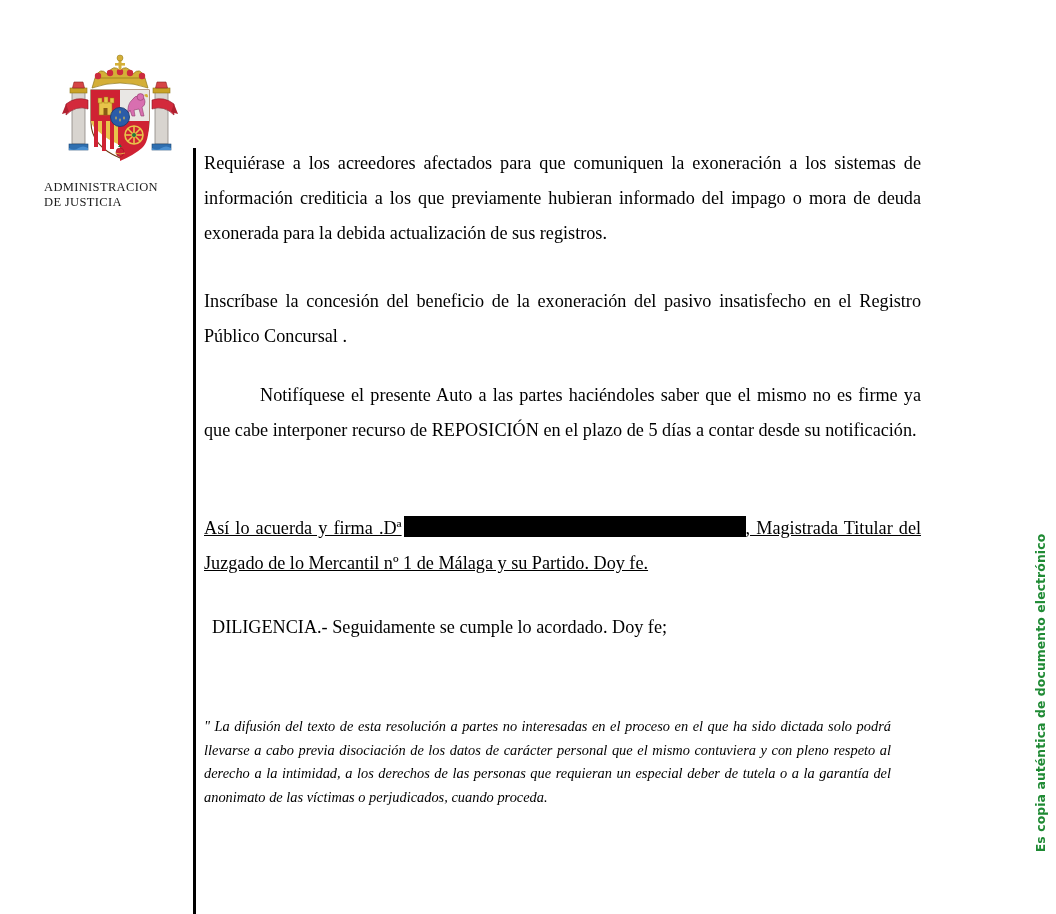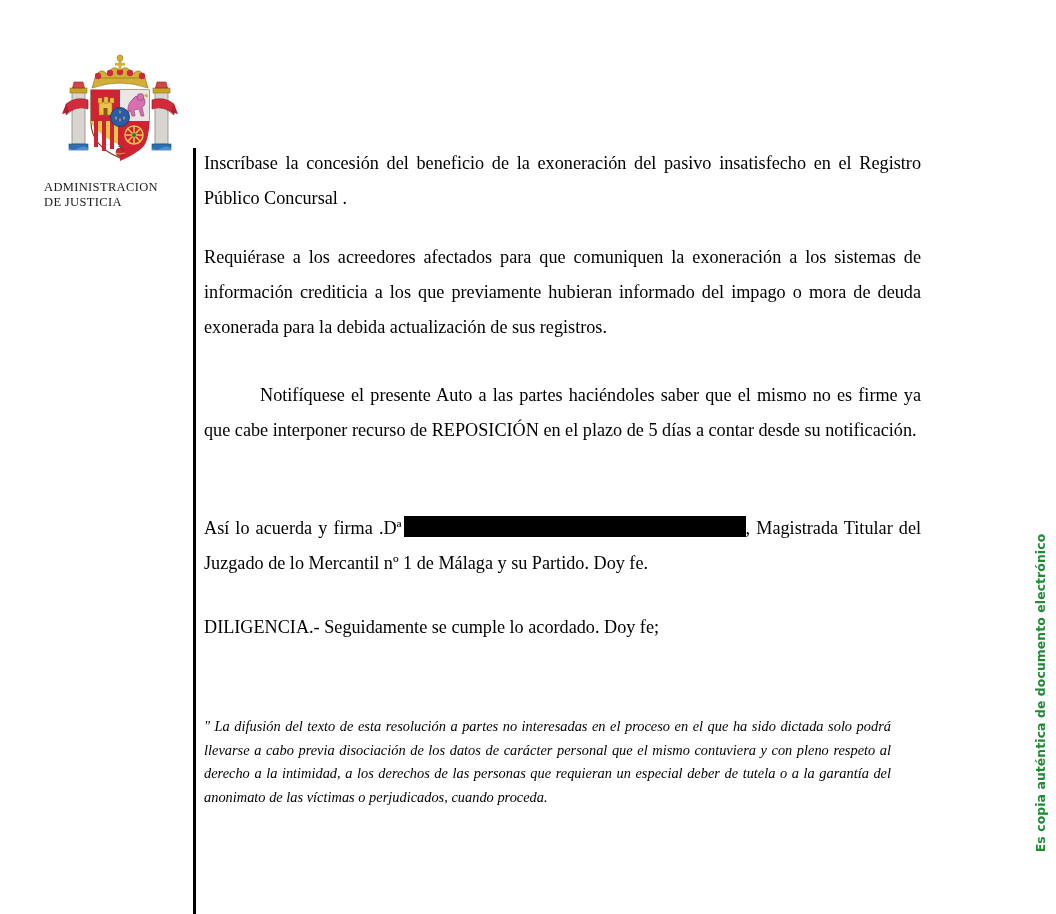--- a/index.html
+++ b/index.html
@@ -82,24 +82,24 @@
     margin: 0 0 0 2px;
   }
 
   
   #signature-block {
     position: absolute;
     left: 204px;
     top: 511px;
     width: 717px;
   }
-  #signature-block .para { text-align: justify; margin-bottom: 0; }
+  #signature-block .para { text-align: justify; margin-bottom: 0; text-decoration: underline; }
   #diligencia {
     position: absolute;
-    left: 204px;
+    left: 212px;
     top: 613px;
     width: 717px;
     font-size: 18.2px;
     line-height: 28px;
   }
 
   
   #legal-footer {
     position: absolute;
     left: 204px;
@@ -226,23 +226,23 @@
     <path d="M57 101 q5 2 10 0" stroke="#e8c44a" stroke-width="0.8" fill="none"></path>
   </svg>
 
   <div id="letterhead-caption">ADMINISTRACION
 DE JUSTICIA</div>
 </div>
 
 <div id="body-rule"></div>
 
 <div id="body-column">
+  <p class="para gap-large">Requiérase a los acreedores afectados para que comuniquen la exoneración a los sistemas de información crediticia a los que previamente hubieran informado del impago o mora de deuda exonerada para la debida actualización de sus registros.</p>
+
   <p class="para">Inscríbase la concesión del beneficio de la exoneración del pasivo insatisfecho en el Registro Público Concursal .</p>
-
-  <p class="para gap-large">Requiérase a los acreedores afectados para que comuniquen la exoneración a los sistemas de información crediticia a los que previamente hubieran informado del impago o mora de deuda exonerada para la debida actualización de sus registros.</p>
 
   <p class="para indented">Notifíquese el presente Auto a las partes haciéndoles saber que el mismo no es firme ya que cabe interponer recurso de REPOSICIÓN en el plazo de 5 días a contar desde su notificación.</p>
 </div>
 
 <div id="signature-block">
   <p class="para"><span>Así lo acuerda y firma .Dª</span><span class="redaction"></span><span>, Magistrada Titular del Juzgado de lo Mercantil nº 1 de Málaga y su Partido. Doy fe.</span></p>
 </div>
 
 <div id="diligencia">DILIGENCIA.- Seguidamente se cumple lo acordado. Doy fe;</div>
 

